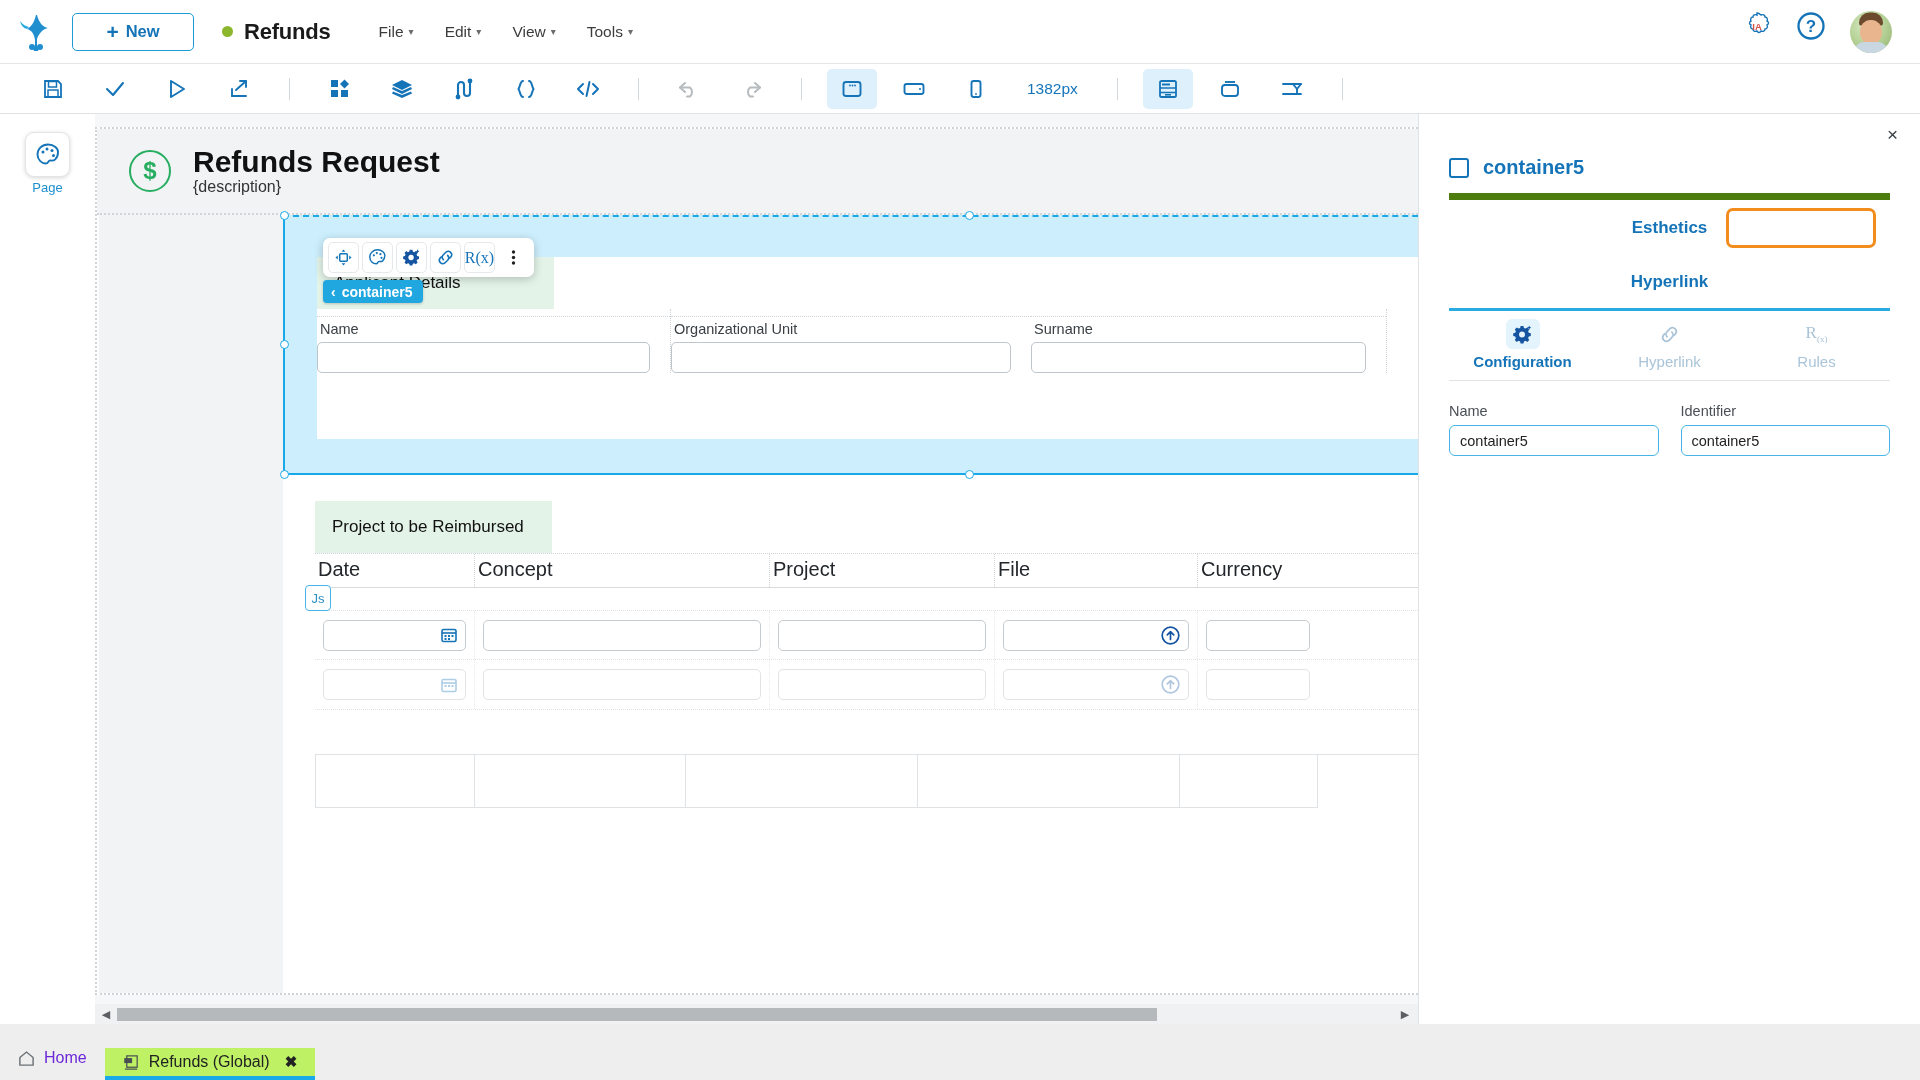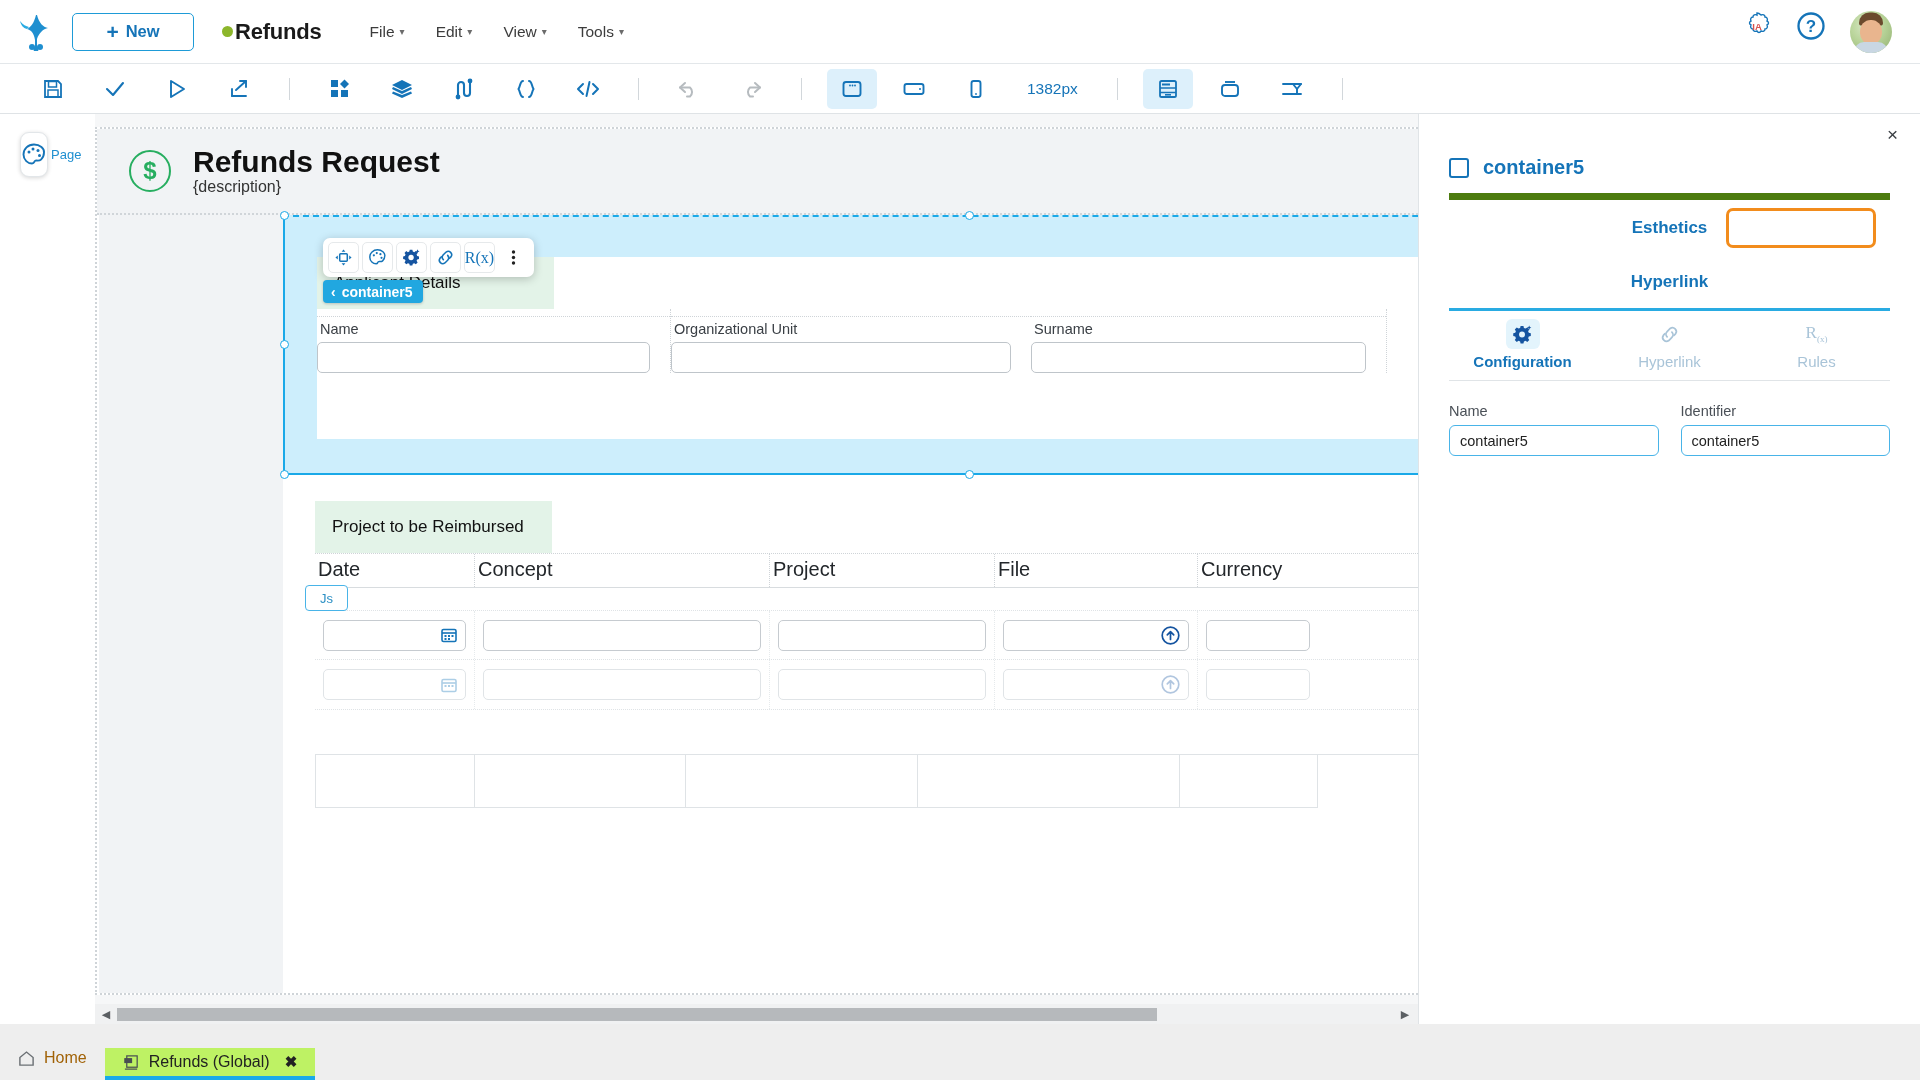--- a/index.html
+++ b/index.html
@@ -21,21 +21,21 @@
   #app-logo { width: 72px; display: flex; align-items: center; justify-content: center; }
   #new-button {
     display: flex; align-items: center; justify-content: center; gap: 7px;
     width: 122px; height: 38px;
     border: 1.5px solid #1e9bd7; border-radius: 5px;
     color: #1574b8; font-size: 16.5px; font-weight: bold;
     background: #fff; cursor: pointer;
   }
   #new-button .plus { font-size: 21px; font-weight: bold; line-height: 1; color:#1574b8; }
   #doc-status {
-    display: flex; align-items: center; gap: 2px;
+    display: flex; align-items: center; gap: 11px;
     margin-left: 28px;
     text-align: center;
   }
   #doc-status .dot { width: 11px; height: 11px; border-radius: 50%; background: #8cb62b; }
   #doc-title { font-size: 22px; font-weight: bold; color: #1a1a1a; letter-spacing: -0.2px;}
   #menu-bar { display: flex; align-items: center; margin-left: 48px; gap: 31px; }
   .menu-item {
     font-size: 15.5px; color: #3c3c3c; cursor: pointer;
     display: flex; align-items: center; gap: 5px;
   }
@@ -79,21 +79,21 @@
   .tb-sep { width: 1px; height: 22px; background: #d2d7db; margin: 0 13px; }
   #zoom-level { font-size: 15.5px; color: #1574b8; padding: 0 14px; cursor: pointer; }
 
   
   #left-rail {
     position: absolute; left: 0; top: 114px; width: 95px; bottom: 56px;
     background: #ffffff;
   }
   #page-tool {
     margin: 18px auto 0; width: 55px;
-    display: flex; flex-direction: row; align-items: center; gap: 3px; cursor: pointer;
+    display: flex; flex-direction: column; align-items: center; gap: 3px; cursor: pointer;
   }
   #page-tool .box {
     width: 45px; height: 45px; border-radius: 9px; background: #fff;
     border: 1px solid #e2e6e9; box-shadow: 0 1px 4px rgba(0,0,0,.16);
     display: flex; align-items: center; justify-content: center;
   }
   #page-tool .label { font-size: 13px; color: #1f8fd0; }
 
   
   #canvas-area {
@@ -179,21 +179,21 @@
   .tbl-row { display: flex; align-items: center; border-bottom: 1.5px dotted #dfe3e6; height: 50px; }
   .tbl-row .td { border-right: 1.5px dotted #e6eaec; height: 100%; display: flex; align-items: center; padding: 0 8px; }
   .cell-input {
     height: 31px; width: 100%; border: 1px solid #c6cbd0; border-radius: 5px; background: #fff;
     display:flex; align-items:center; justify-content:flex-end; padding-right:8px;
   }
   .cell-input.faded { border-color: #e0e4e7; }
   .date-cell { position: relative; }
   #js-badge {
     position: absolute; left: -10px; top: -26px;
-    width: 43px; height: 26px; border: 1.4px solid #49b4e8; border-radius: 4px;
+    width: 26px; height: 26px; border: 1.4px solid #49b4e8; border-radius: 4px;
     background: #fff; color: #2a8fc4; font-size: 13px;
     display: flex; align-items: center; justify-content: center; z-index: 6;
   }
   #totals-row { display: flex; margin-top: 44px; border-top: 1.5px solid #dfe3e6; }
   #totals-row .tcell { height: 53px; border-right: 1.5px solid #dfe3e6; border-bottom: 1.5px solid #dfe3e6; }
 
   
   #float-toolbar {
     position: absolute; left: 228px; top: 124px; z-index: 40;
     background: #ffffff; border-radius: 7px;
@@ -273,21 +273,21 @@
     font-family: "Liberation Sans", sans-serif; background: #fff; outline: none;
   }
 
   
   #bottom-bar {
     position: absolute; left: 0; bottom: 0; width: 1920px; height: 56px;
     background: #eeeeee; display: flex; align-items: flex-end;
   }
   .btab {
     height: 44px; display: flex; align-items: center; gap: 9px;
-    padding: 0 18px; font-size: 16px; color: #a16207; cursor: pointer;
+    padding: 0 18px; font-size: 16px; color: #6d28d9; cursor: pointer;
   }
   .btab.active {
     background: #bef264; color: #222; border-bottom: 4px solid #1aa9e8;
     height: 32px;
   }
   .btab .close-x { font-size: 15px; font-weight: bold; color: #222; margin-left: 6px; }
 </style>
 </head>
 <body>
 

